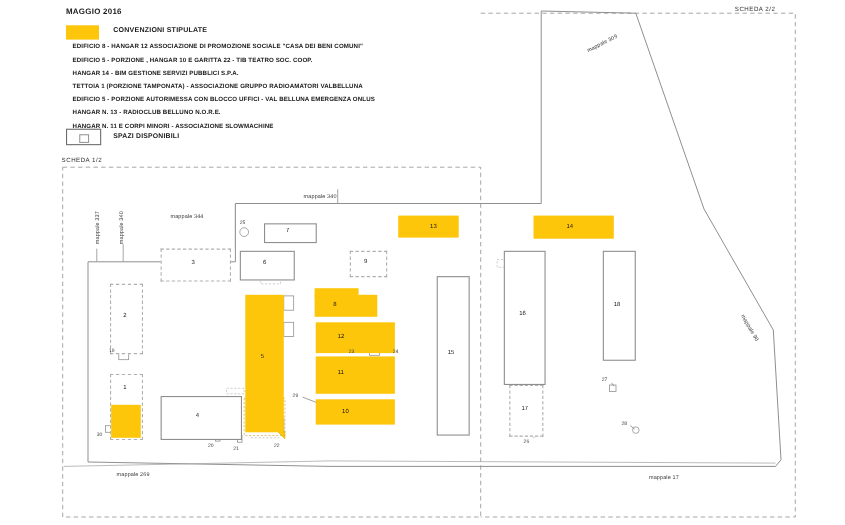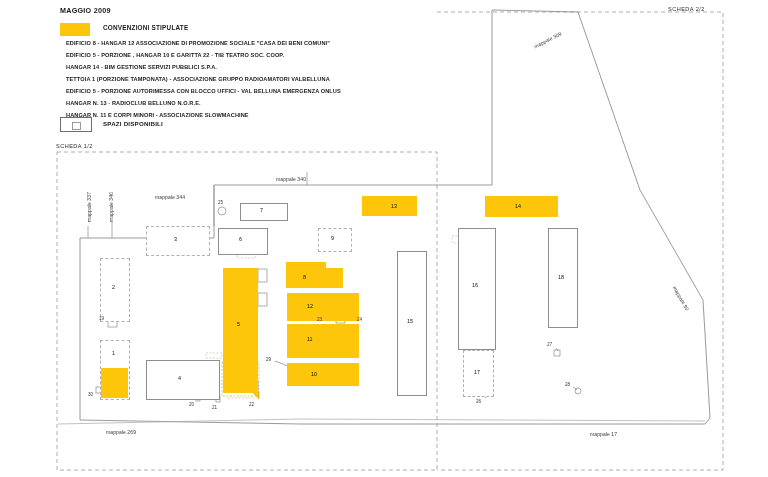--- a/index.html
+++ b/index.html
@@ -24,21 +24,21 @@
   .sheet{position:absolute;font-size:5.6px;color:#2d2d2d;letter-spacing:.45px;white-space:nowrap;}
   .bnum{position:absolute;font-size:5.4px;color:#111;white-space:nowrap;font-weight:normal;}
   .anno{position:absolute;font-size:4.6px;color:#3c3c3c;white-space:nowrap;}
 
   .rot90{transform:rotate(-90deg);transform-origin:left top;}
 </style>
 </head>
 <body>
 
 <div id="legend">
-  <div class="leg-title">MAGGIO 2009</div>
+  <div class="leg-title">MAGGIO 2016</div>
   <div class="leg-swatch"></div>
   <div class="leg-head">CONVENZIONI STIPULATE</div>
 
   <div class="leg-line" style="top:40px">EDIFICIO 8 -  HANGAR 12   ASSOCIAZIONE DI PROMOZIONE SOCIALE "CASA DEI BENI COMUNI"</div>
   <div class="leg-line" style="top:52px">EDIFICIO 5 - PORZIONE , HANGAR 10 E GARITTA 22  - TIB TEATRO SOC. COOP.</div>
   <div class="leg-line" style="top:64px">HANGAR 14 - BIM GESTIONE SERVIZI PUBBLICI S.P.A.</div>
   <div class="leg-line" style="top:76px">TETTOIA 1 (PORZIONE TAMPONATA) - ASSOCIAZIONE  GRUPPO RADIOAMATORI VALBELLUNA</div>
   <div class="leg-line" style="top:88px">EDIFICIO 5 - PORZIONE AUTORIMESSA CON BLOCCO UFFICI - VAL BELLUNA EMERGENZA ONLUS</div>
   <div class="leg-line" style="top:100px">HANGAR N. 13 -  RADIOCLUB BELLUNO N.O.R.E.</div>
   <div class="leg-line" style="top:112px">HANGAR N. 11 E CORPI MINORI -  ASSOCIAZIONE SLOWMACHINE</div>

